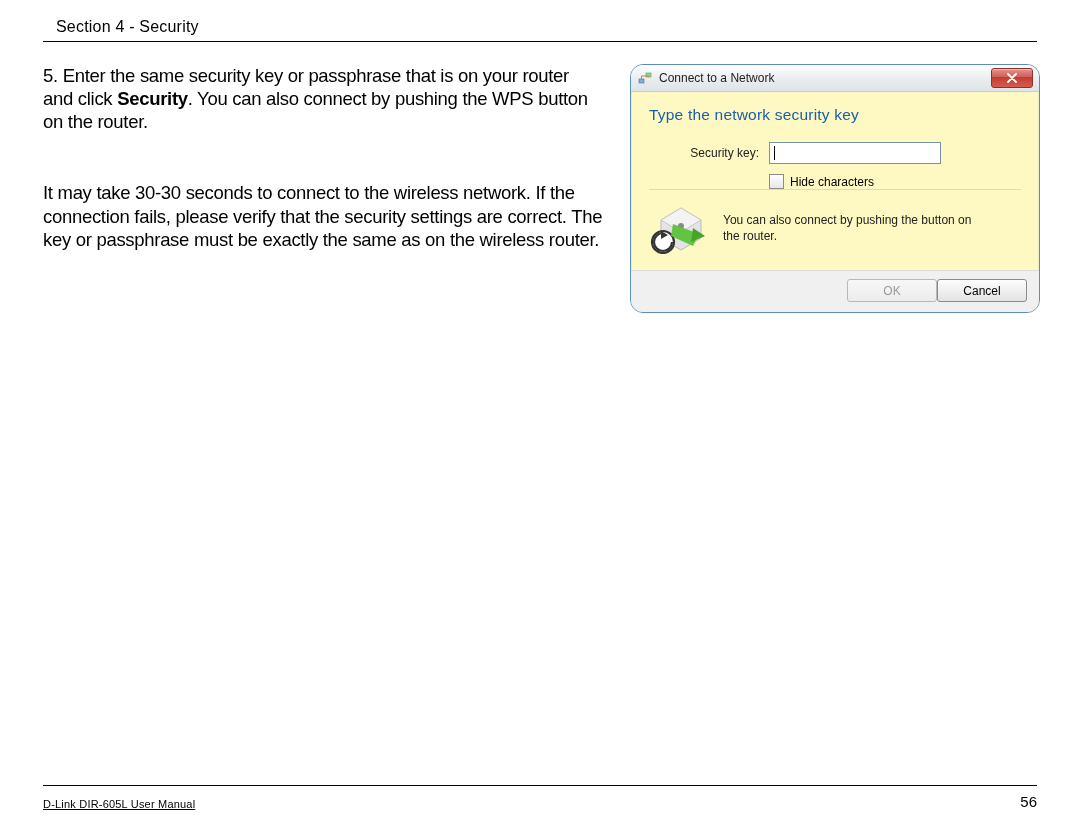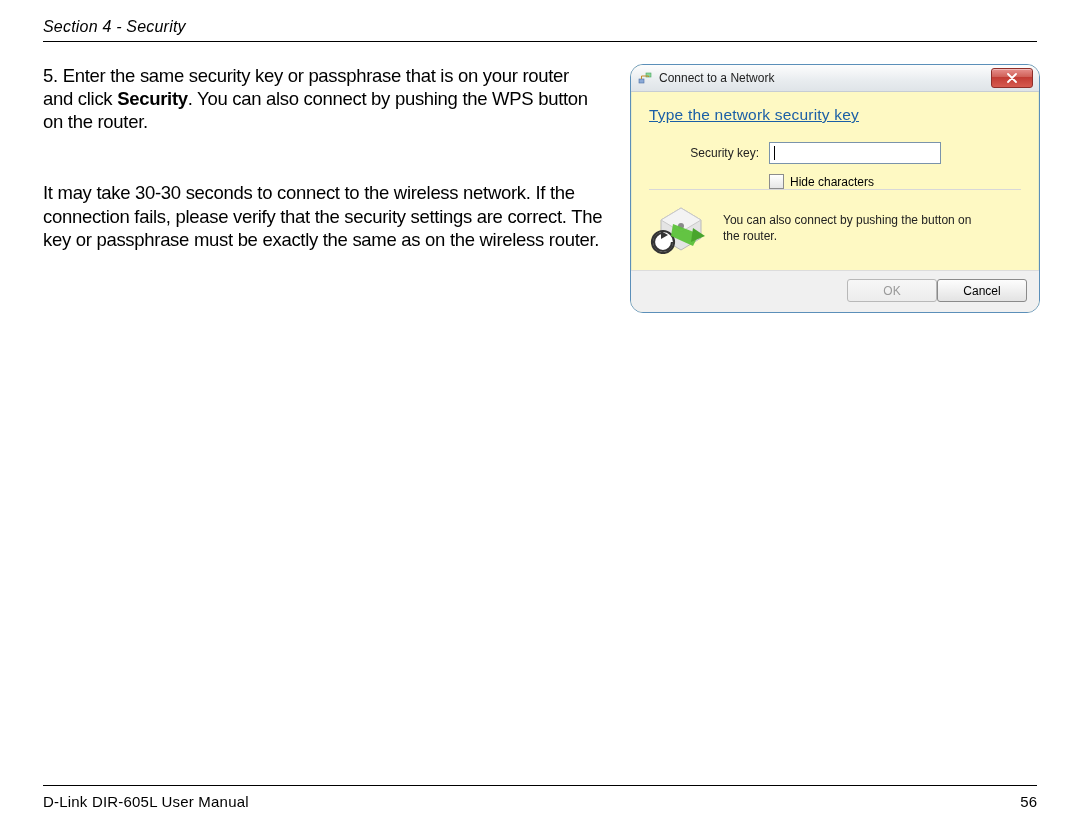--- a/index.html
+++ b/index.html
@@ -20,25 +20,24 @@
   }
   .header-rule {
     position: absolute;
     left: 43px;
     right: 43px;
     top: 41px;
     border-top: 1px solid #000;
   }
   .section-header {
     position: absolute;
-    left: 43px;
+    left: 56px;
     top: 18px;
     font-size: 16px;
     letter-spacing: 0.2px;
-    font-style: italic;
   }
   .body-area {
     position: absolute;
     left: 43px;
     top: 64px;
     right: 43px;
   }
   .instruction {
     width: 560px;
     font-size: 18.5px;
@@ -62,22 +61,23 @@
     position: absolute;
     left: 43px;
     right: 43px;
     bottom: 48px;
     border-top: 1px solid #000;
   }
   .footer-left {
     position: absolute;
     left: 43px;
     bottom: 24px;
-    font-size: 15px;
+    font-size: 11px;
     letter-spacing: 0.2px;
+    text-decoration: underline;
   }
   .footer-right {
     position: absolute;
     right: 43px;
     bottom: 24px;
     font-size: 15px;
   }
 
   
   .dialog {
@@ -124,21 +124,20 @@
   }
   .close-btn svg { display:block; }
   .dlg-body {
     padding: 14px 18px 0 18px;
   }
   .dlg-heading {
     color: #1b5fa6;
     font-size: 15.5px;
     margin-bottom: 18px;
     letter-spacing: 0.2px;
-    text-decoration: underline;
   }
   .row-key {
     display: flex;
     align-items: center;
     margin-bottom: 10px;
   }
   .lbl {
     width: 110px;
     text-align: right;
     font-size: 12px;

